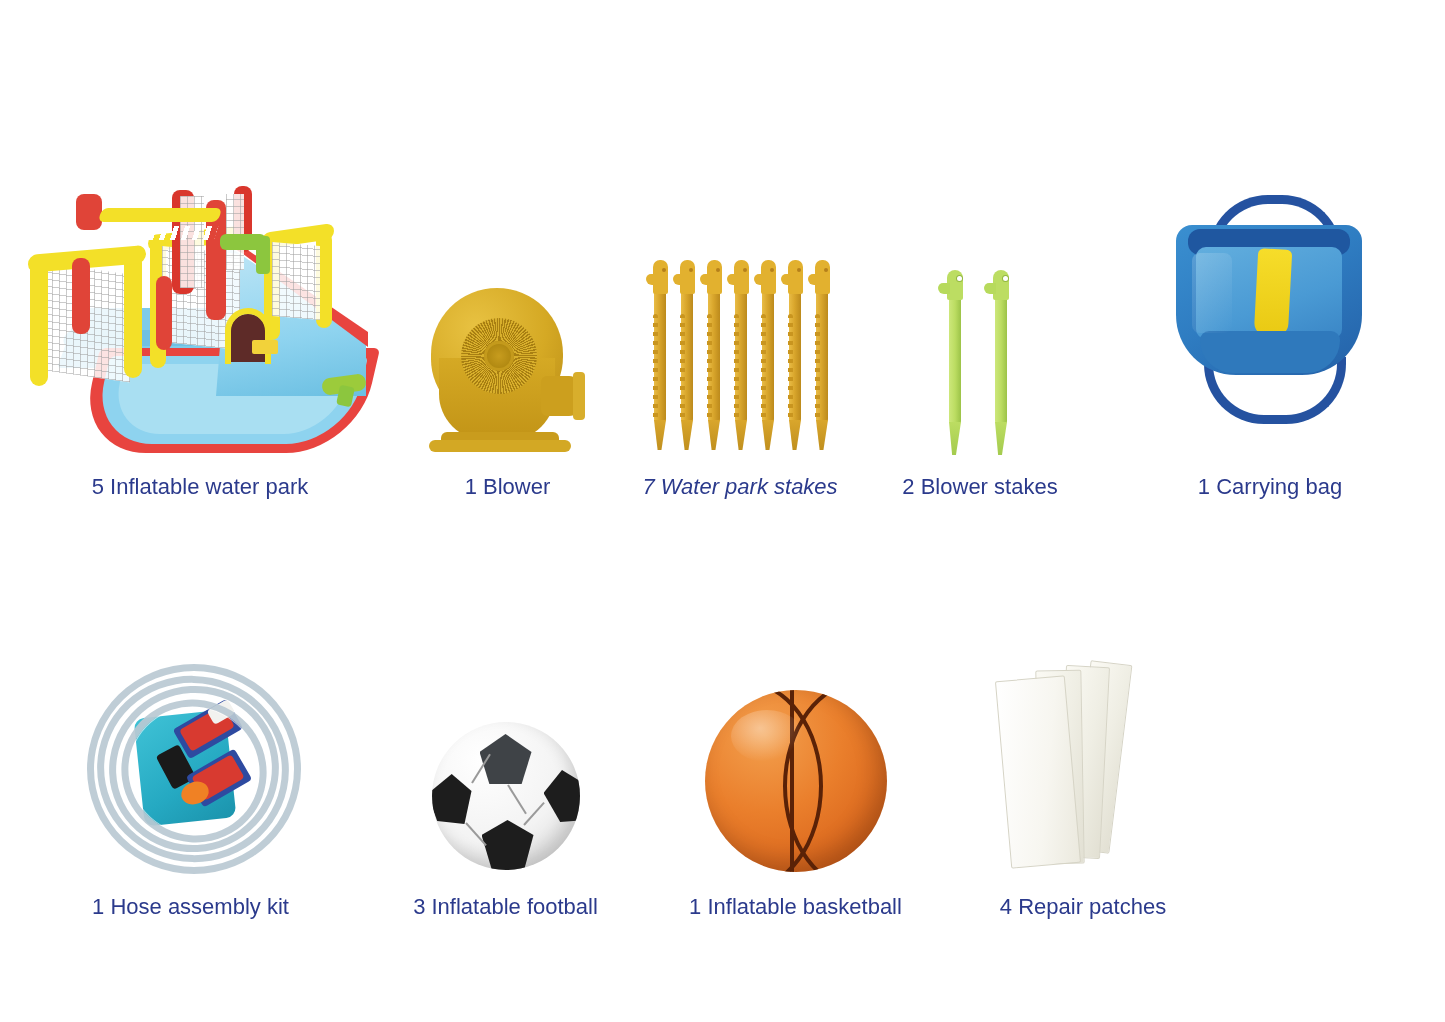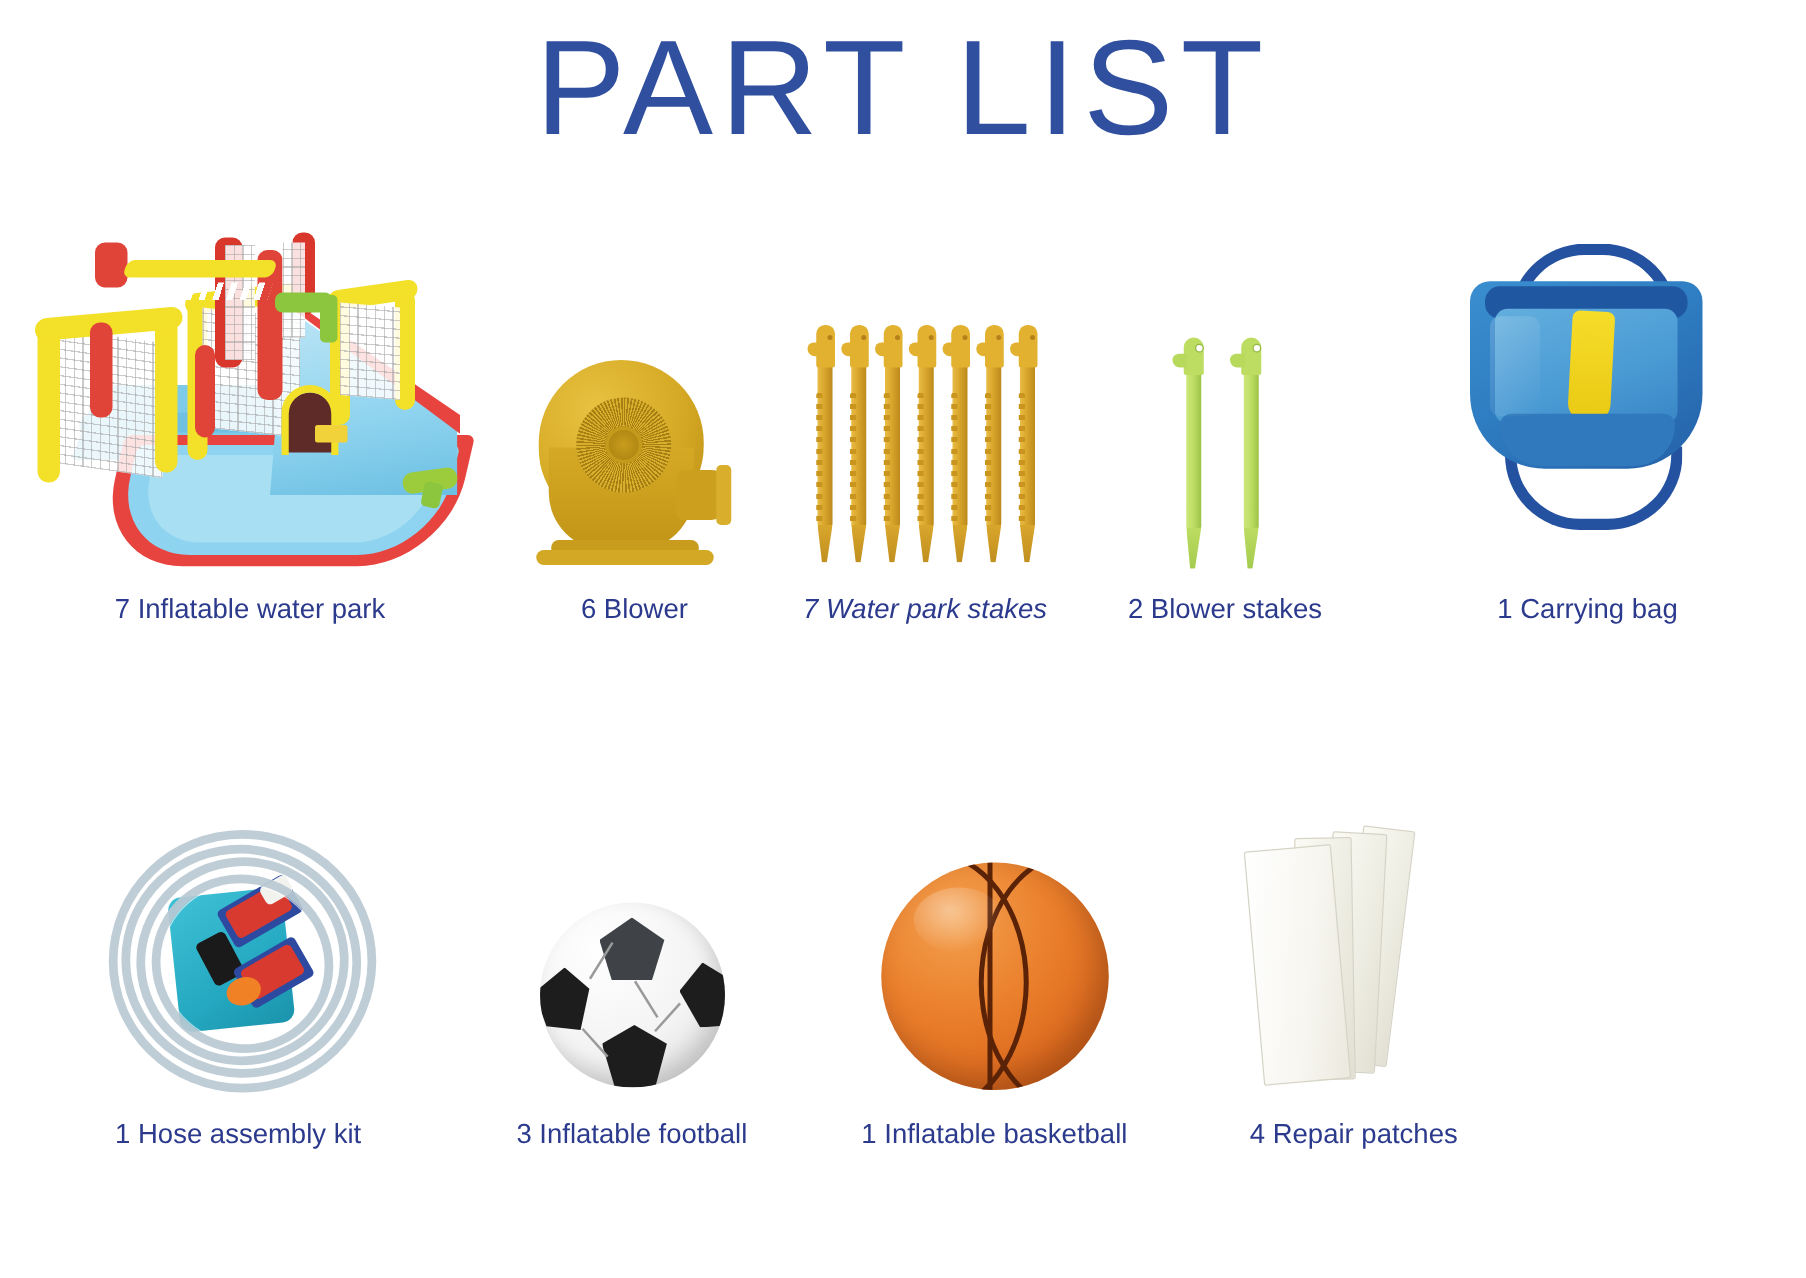--- a/index.html
+++ b/index.html
@@ -306,21 +306,20 @@
   }
   .pm-shine{position:absolute;left:56px;top:70px;width:5px;height:152px;background:rgba(255,255,255,.5);border-radius:3px;}
   .pm-base{position:absolute;left:36px;top:214px;width:48px;height:18px;background:#1d1d1d;border-radius:5px;}
   .pm-needle{position:absolute;left:59px;top:230px;width:3px;height:32px;background:linear-gradient(180deg,#bdbdbd,#8d8d8d);}
 </style>
 </head>
 <body>
 
 <div id="page">
 
-  <div id="title">PART LIST</div>
 
   <div class="row" id="row1">
 
     <div class="cell" style="width:400px;">
       <div class="art wp">
         <div class="back-pool"></div>
         <div class="back-pool-rim"></div>
         <div class="pool-outer"></div>
         <div class="pool-inner"></div>
         <div class="pool-water"></div>
@@ -355,34 +354,34 @@
         <div class="tooth"></div>
 
         <div class="tunnel"></div>
         <div class="tunnel-trim"></div>
         <div class="green" style="left:200px;top:54px;width:46px;height:16px;"></div>
         <div class="green" style="left:236px;top:56px;width:14px;height:38px;border-radius:4px;"></div>
         <div class="sticker"></div>
         <div class="gun"></div>
         <div class="gun2"></div>
       </div>
-      <div class="caption">7 Inflatable water park</div>
+      <div class="caption">5 Inflatable water park</div>
     </div>
 
     <div class="cell" style="width:215px;">
       <div class="art blower">
         <div class="bl-body"></div>
         <div class="bl-skirt"></div>
         <div class="bl-outlet"></div>
         <div class="bl-flange"></div>
         <div class="bl-grille"></div>
         <div class="bl-foot"></div>
         <div class="bl-foot2"></div>
       </div>
-      <div class="caption">6 Blower</div>
+      <div class="caption">1 Blower</div>
     </div>
 
     <div class="cell" style="width:250px;font-style:italic;">
       <div class="art stakes">
         <div class="stake" style="left:8px;">  
             <div class="shaft"></div>
             <div class="notch"></div>
             <div class="tip"></div>
             <div class="hook"></div>
             <div class="hooklip"></div>

